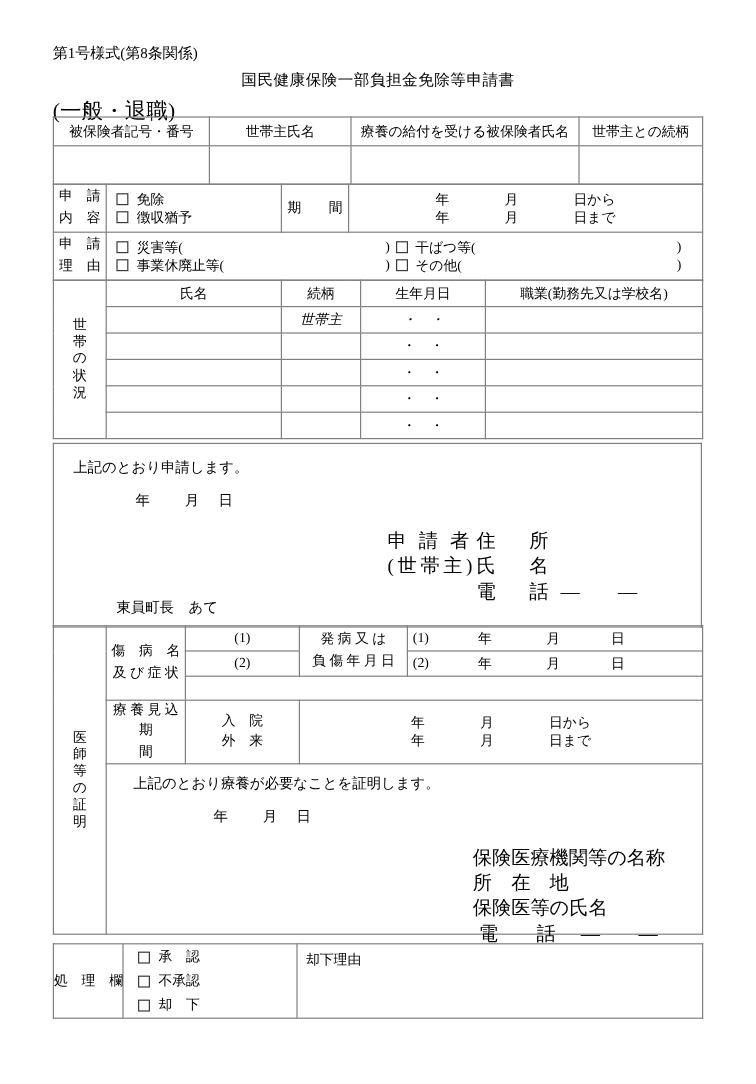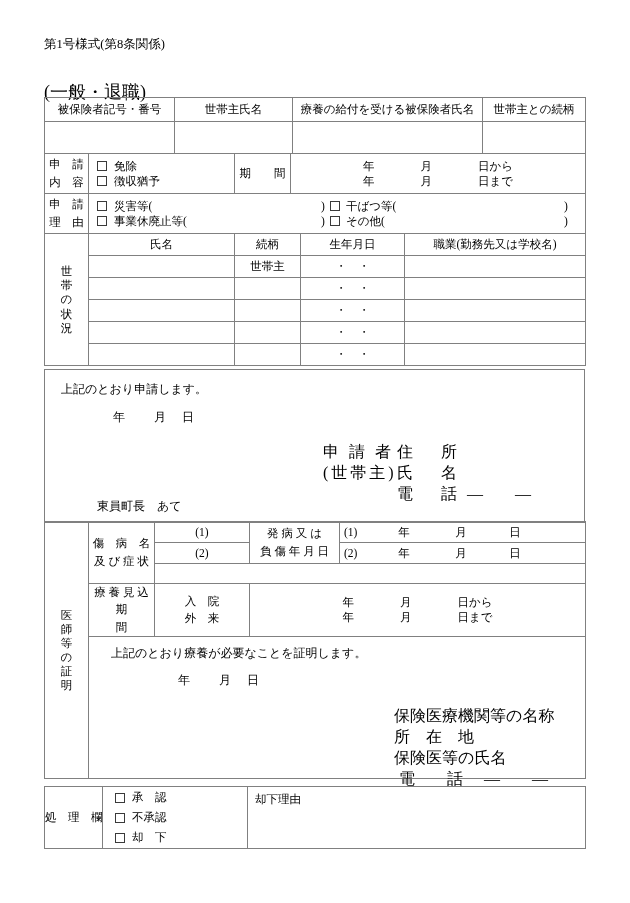--- a/index.html
+++ b/index.html
@@ -166,20 +166,21 @@
   }
   .ymd .g1 { display: inline-block; width: 38px; }
   .ymd .g2 { display: inline-block; width: 38px; }
 </style>
 </head>
 <body>
 
 <div class="page">
 
   <div class="form-no">第1号様式(第8条関係)</div>
+  <div class="doc-title">国民健康保険一部負担金免除等申請書</div>
   <div class="subtitle">(一般・退職)</div>
 
   <table class="tbl" style="left:44px; top:153px; width:541px;">
     <colgroup>
       <col style="width:44px">
         <col style="width:146px">
         <col style="width:56px">
         <col style="width:295px">
     </colgroup>
 
@@ -287,21 +288,21 @@
           <span>の</span>
           <span>状</span>
           <span>況</span>
         </div>
       </td>
       <td>氏名</td>
       <td>続柄</td>
       <td>生年月日</td>
       <td>職業(勤務先又は学校名)</td>
     </tr>
-    <tr style="height:22px;">
+    <tr style="height:22px;font-style:italic;">
       <td></td>
       <td>世帯主</td>
       <td>
             <div class="dots">・　・</div>
           </td>
       <td></td>
     </tr>
     <tr style="height:22px;">
       <td></td>
       <td></td>

